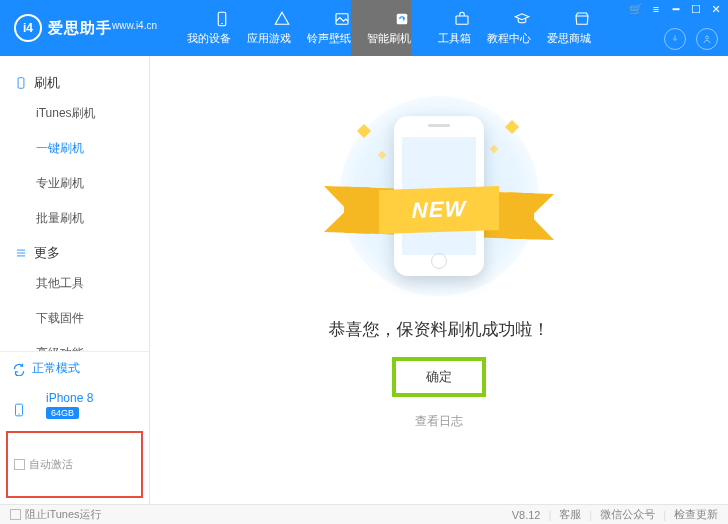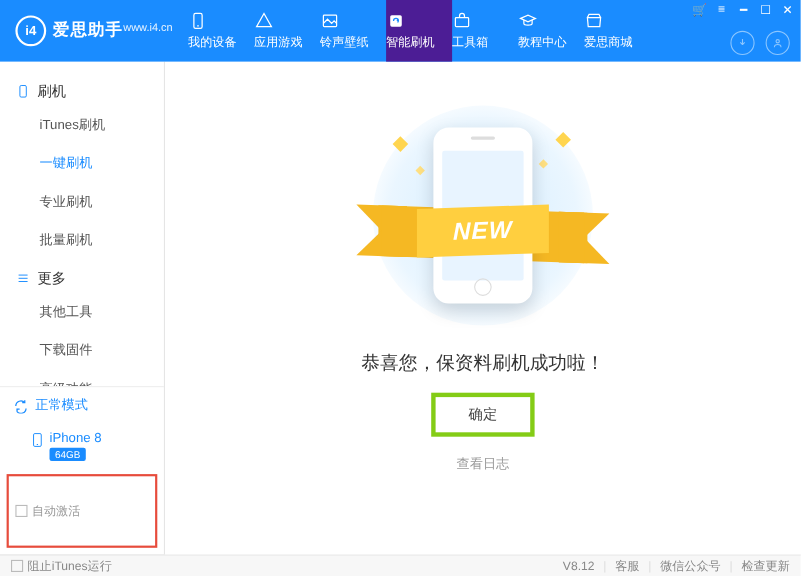--- a/index.html
+++ b/index.html
@@ -7,22 +7,22 @@
 
 
 .header { height: 56px; background: #1a8cff; display: flex; align-items: center; color: #fff; position: relative; }
 .brand { display: flex; align-items: center; padding: 0 10px 0 14px; gap: 6px; }
 .brand-logo { width: 28px; height: 28px; border: 2px solid #fff; border-radius: 50%; display: flex; align-items: center; justify-content: center; font-size: 12px; font-weight: bold; }
 .brand-txt { display: flex; flex-direction: row; line-height: 1.1; }
 .brand-name { font-size: 15px; font-weight: bold; letter-spacing: 1px; }
 .brand-url { font-size: 10px; opacity: .9; }
 
 .nav { display: flex; height: 100%; margin-left: 4px; }
-.nav-item { width: 60px; display: flex; flex-direction: column; align-items: flex-start; justify-content: center; gap: 3px; cursor: pointer; font-size: 11px; }
-.nav-item.active { background: #4c1d95; }
+.nav-item { width: 60px; display: flex; flex-direction: column; align-items: flex-end; justify-content: center; gap: 3px; cursor: pointer; font-size: 11px; }
+.nav-item.active { background: #737373; }
 .nav-ico { width: 18px; height: 18px; display: flex; align-items: center; justify-content: center; }
 .nav-ico svg { width: 18px; height: 18px; fill: none; stroke: #fff; stroke-width: 1.5; }
 
 .win-ctrls { position: absolute; top: 3px; right: 6px; display: flex; gap: 8px; }
 .win-ctrls span { width: 12px; height: 12px; display: flex; align-items: center; justify-content: center; cursor: pointer; font-size: 11px; color: #fff; }
 
 .hdr-right { position: absolute; right: 10px; bottom: 6px; display: flex; gap: 10px; }
 .circ-btn { width: 22px; height: 22px; border: 1.5px solid #8cc6ff; border-radius: 50%; display: flex; align-items: center; justify-content: center; cursor: pointer; }
 .circ-btn svg { width: 12px; height: 12px; fill: none; stroke: #8cc6ff; stroke-width: 2; }
 
@@ -33,21 +33,21 @@
 .sidebar { width: 150px; border-right: 1px solid #e5e5e5; display: flex; flex-direction: column; }
 .sb-scroll { flex: 1; padding-top: 10px; overflow: hidden; }
 .sb-section { padding: 8px 14px 4px; display: flex; align-items: center; gap: 6px; color: #333; font-size: 13px; }
 .sb-section svg { width: 14px; height: 14px; stroke: #1a8cff; fill: none; stroke-width: 1.5; }
 .sb-item { padding: 9px 0 9px 36px; font-size: 12px; color: #555; cursor: pointer; }
 .sb-item.active { color: #1a8cff; }
 
 .sb-status { padding: 8px 12px; border-top: 1px solid #eee; display: flex; align-items: center; gap: 6px; color: #1a8cff; font-size: 12px; }
 .sb-status svg { width: 14px; height: 14px; stroke: #1a8cff; fill: none; stroke-width: 2; }
 
-.sb-device { padding: 6px 12px 8px; display: flex; align-items: flex-start; gap: 4px; margin-left: 15px; }
+.sb-device { padding: 6px 12px 8px; display: flex; align-items: flex-end; gap: 20px; }
 .sb-device svg { width: 14px; height: 18px; stroke: #1a8cff; fill: none; stroke-width: 1.5; }
 .sb-dev-txt { display: flex; flex-direction: column; gap: 2px; }
 .sb-dev-name { color: #1a8cff; font-size: 12px; }
 .sb-badge { background: #1a8cff; color: #fff; font-size: 9px; padding: 1px 5px; border-radius: 2px; width: fit-content; }
 
 .sb-foot { border: 2px solid #e74c3c; margin: 4px 6px 6px; padding: 24px 6px; display: flex; gap: 11px; }
 .chk { display: flex; align-items: center; gap: 4px; color: #999; font-size: 11px; cursor: pointer; }
 .chk-box { width: 11px; height: 11px; border: 1px solid #bbb; }
 
 

